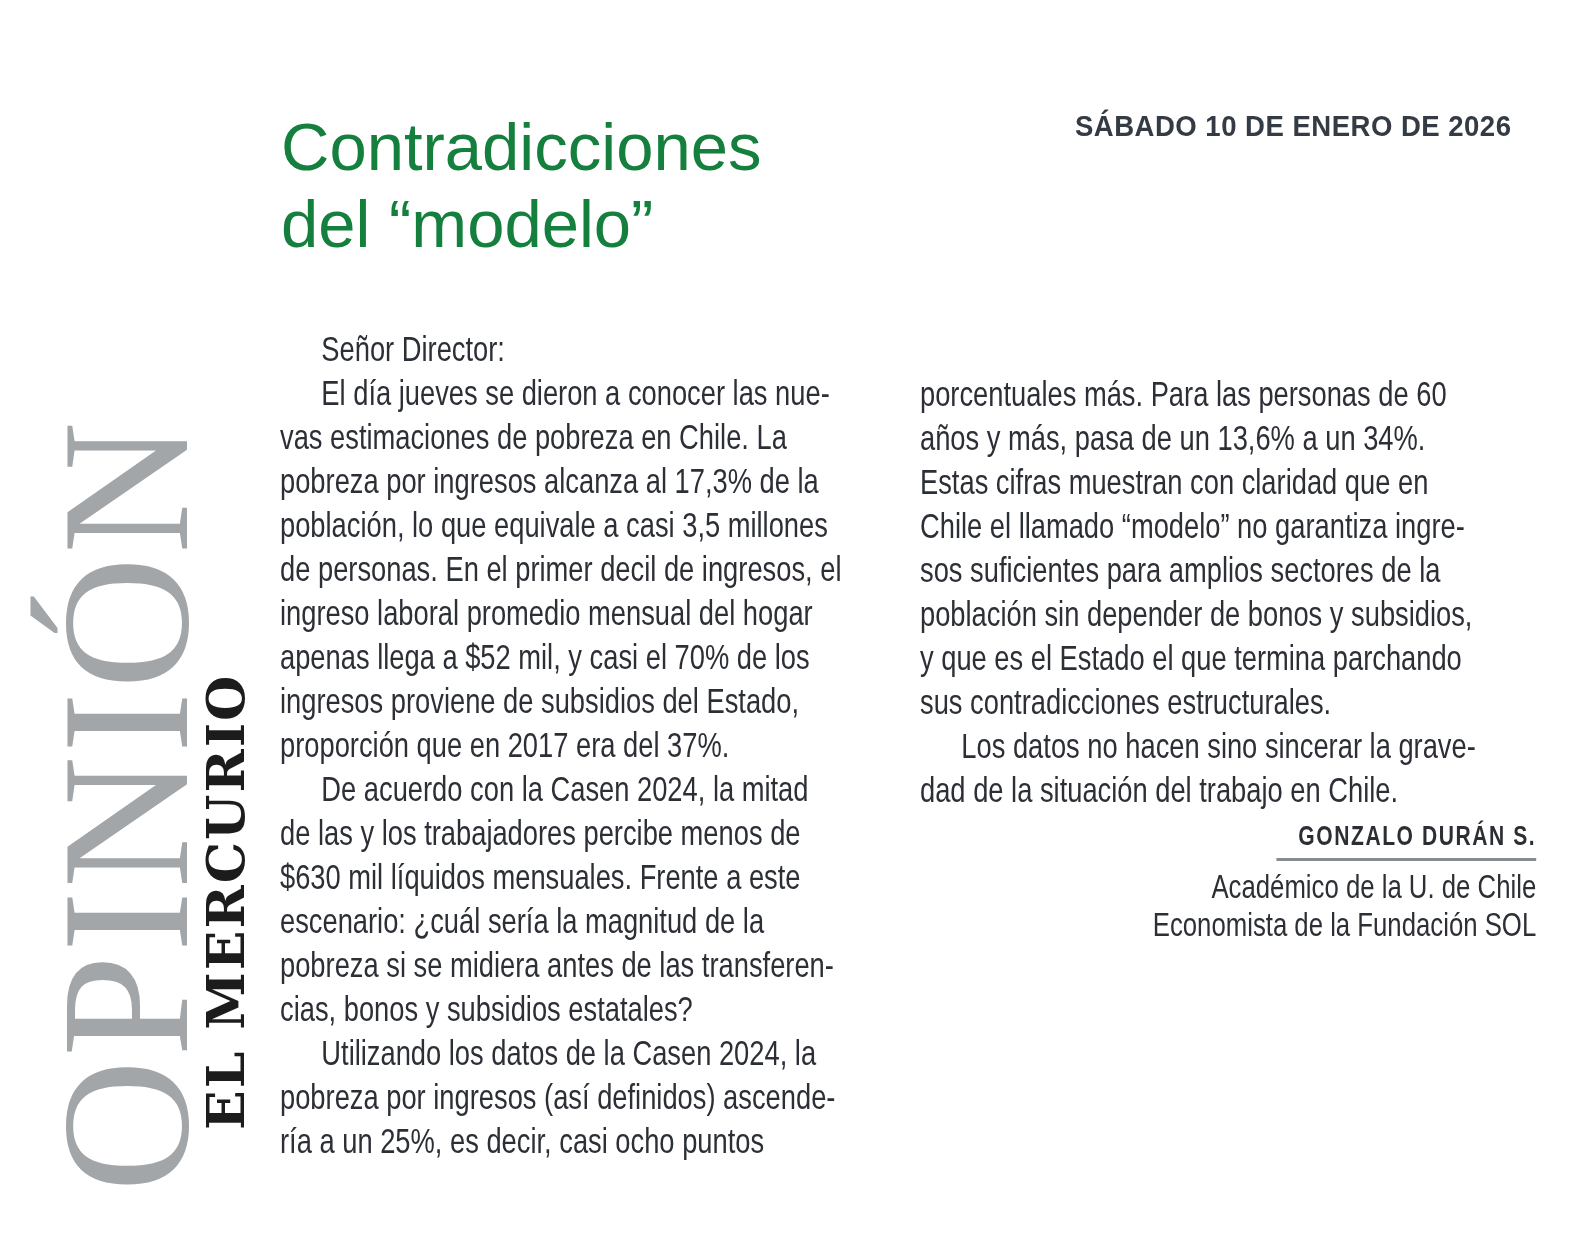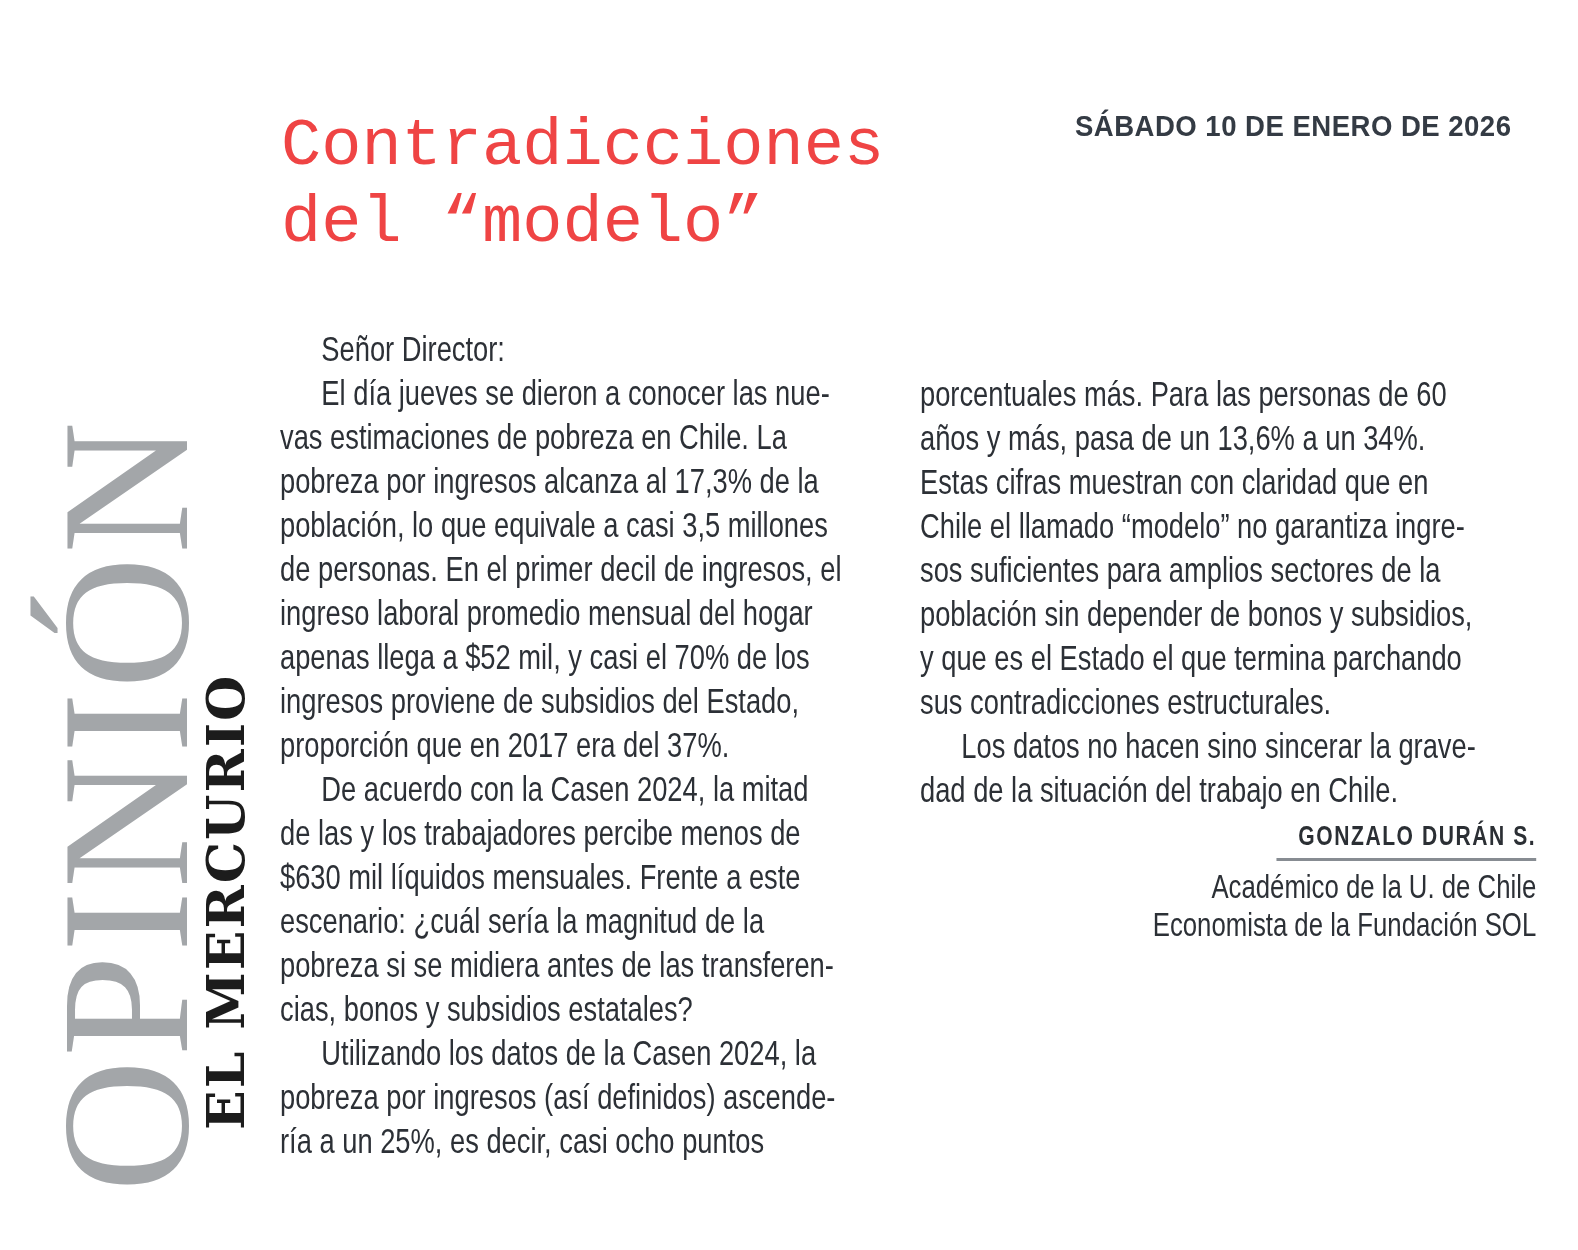--- a/index.html
+++ b/index.html
@@ -34,25 +34,25 @@
     font-size:52px;
     line-height:58px;
     letter-spacing:2px;
     color:#1c1c1c;
     white-space:nowrap;
   }
   .headline{
     position:absolute;
     left:281px; top:108px;
     margin:0;
-    font-family:Liberation Mono, monospace;
+    font-family:Liberation Sans, sans-serif;
     font-weight:normal;
     font-size:67px;
     line-height:77px;
-    color:#ef4444;
+    color:#15803d;
     white-space:pre-line;
   }
   .date{
     position:absolute;
     left:1075px; top:110px;
     font-weight:bold;
     font-size:29px;
     letter-spacing:0.5px;
     color:#343b44;
     white-space:nowrap;

